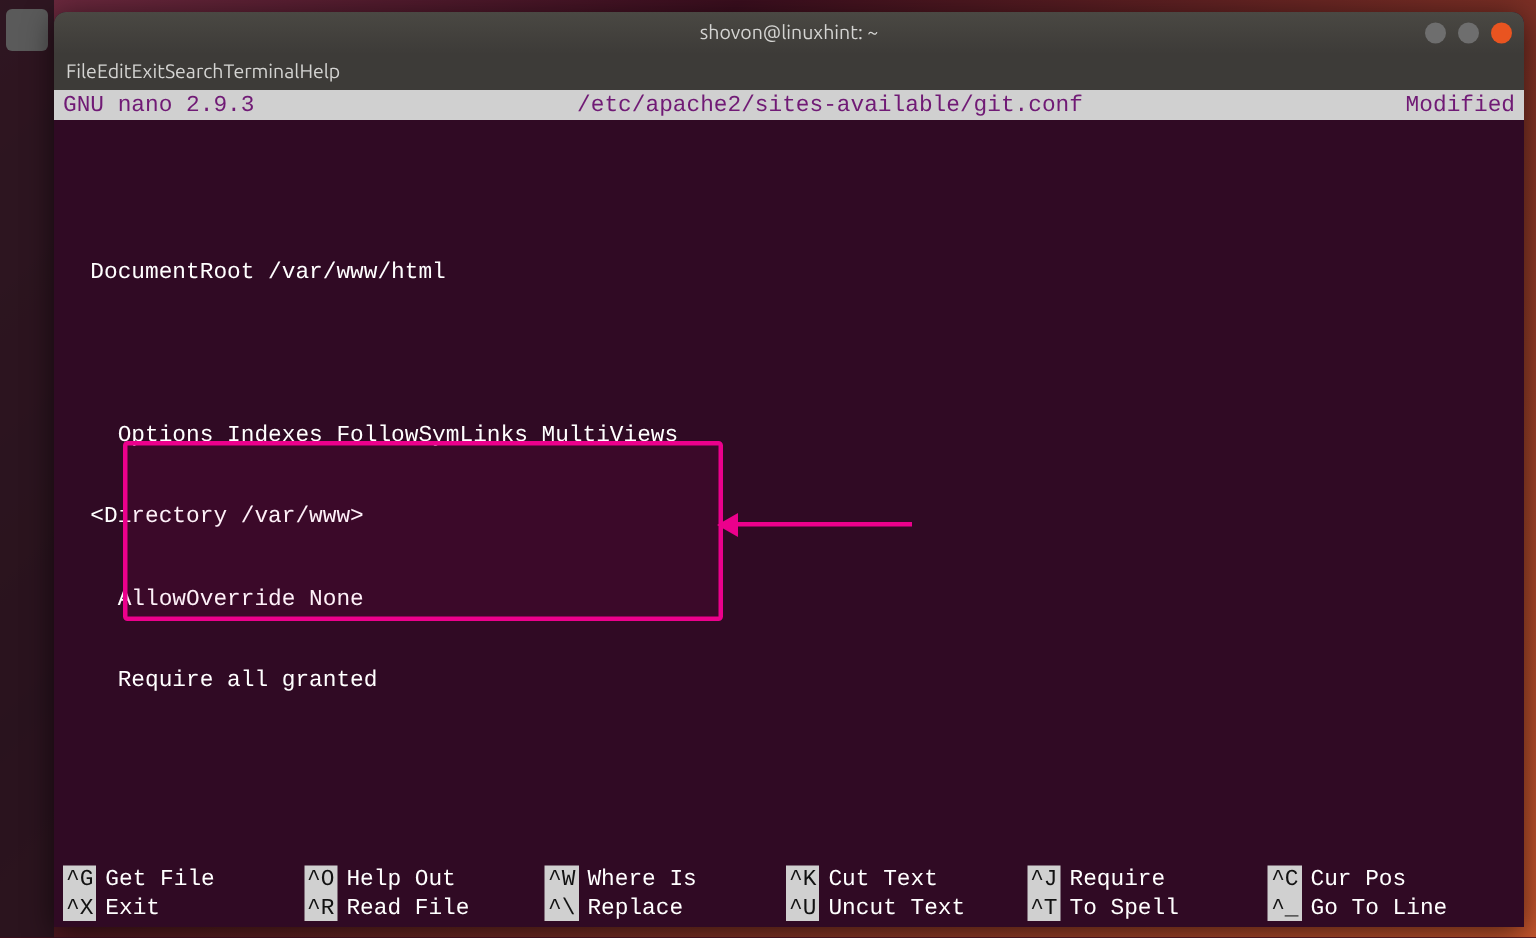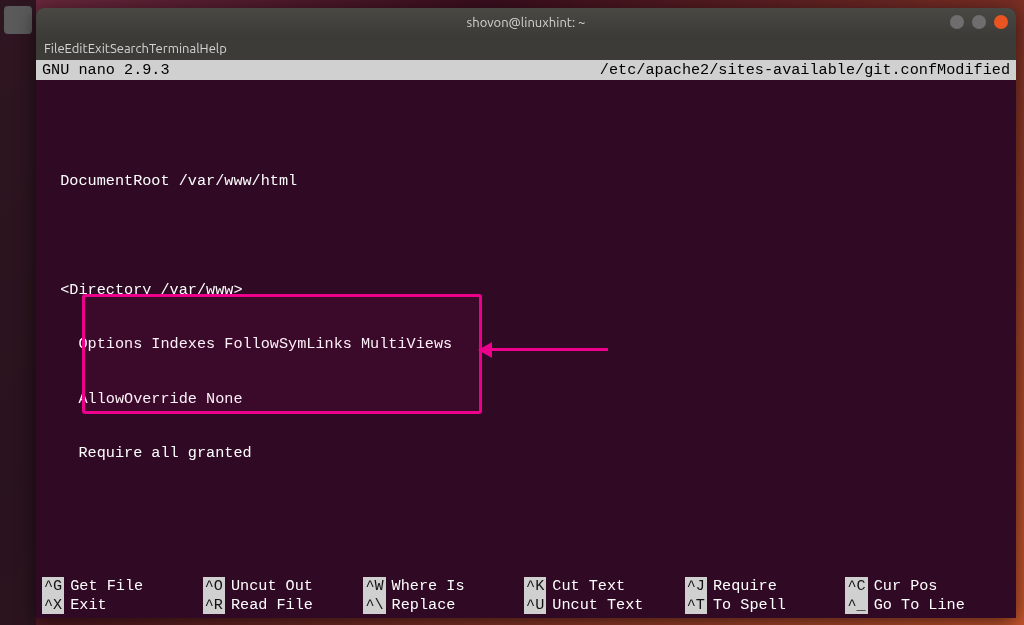--- a/index.html
+++ b/index.html
@@ -8,23 +8,23 @@
     .window { position: absolute; left: 36px; top: 8px; width: 980px; height: 610px; background: #300a24; border-radius: 8px 8px 0 0; box-shadow: 0 4px 20px rgba(0,0,0,0.6); overflow: hidden; }
     .titlebar { height: 28px; background: linear-gradient(#4a4843, #3d3b38); display: flex; align-items: center; padding: 0 8px; position: relative; }
     .title-text { color: #d4d4d2; font-size: 13px; font-family: 'Ubuntu', sans-serif; width: 100%; text-align: center; }
     .win-controls { position: absolute; right: 8px; display: flex; gap: 8px; }
     .win-btn { width: 14px; height: 14px; border-radius: 50%; display: inline-block; }
     .win-min { background: #6e6e6e; }
     .win-max { background: #6e6e6e; }
     .win-close { background: #e95420; }
     .menubar { height: 24px; background: #3d3b38; display: flex; align-items: center; padding: 0 8px; }
     .menubar span { color: #d4d4d2; font-size: 13px; font-family: 'Ubuntu', sans-serif; cursor: pointer; }
-    .nano-header { background: #d0d0d0; color: #000000; display: flex; padding: 1px 6px; font-size: 15.2px; font-family: 'Courier New', monospace; line-height: 18px; }
+    .nano-header { background: #d0d0d0; color: #701a75; display: flex; padding: 1px 6px; font-size: 15.2px; font-family: 'Courier New', monospace; line-height: 18px; }
     .nano-header .left { flex: 0 0 auto; }
-    .nano-header .center { flex: 1; text-align: right; }
+    .nano-header .center { flex: 1; text-align: center; }
     .nano-header .right { flex: 0 0 auto; }
     .editor-area { padding: 2px 6px; color: #ffffff; font-size: 15.2px; line-height: 18.1px; font-family: 'Courier New', monospace; white-space: pre; }
     .editor-area .line { min-height: 18.1px; }
     .highlight-box { position: absolute; border: 3px solid #ec008c; border-radius: 3px; background: rgba(236,0,140,0.06); left: 46px; top: 286px; width: 400px; height: 120px; pointer-events: none; }
     .arrow { position: absolute; left: 452px; top: 340px; width: 120px; height: 3px; background: #ec008c; }
     .arrow::before { content: ''; position: absolute; left: -10px; top: -6px; width: 0; height: 0; border-right: 14px solid #ec008c; border-top: 8px solid transparent; border-bottom: 8px solid transparent; }
     .nano-footer { position: absolute; bottom: 4px; left: 6px; right: 6px; color: #ffffff; font-size: 15.2px; font-family: 'Courier New', monospace; line-height: 18.5px; }
     .footer-row { display: flex; }
     .footer-item { flex: 0 0 16.6%; display: flex; gap: 6px; }
     .key { background: #d0d0d0; color: #121212; padding: 0 2px; font-weight: normal; }
@@ -61,22 +61,22 @@
   <div class="nano-header">
     <span class="left">  GNU nano 2.9.3</span>
     <span class="center">/etc/apache2/sites-available/git.conf</span>
     <span class="right">Modified  </span>
   </div>
 
   <div class="editor-area">
     <div class="line"></div>
     <div class="line">  DocumentRoot /var/www/html</div>
     <div class="line"></div>
+    <div class="line">    Options Indexes FollowSymLinks MultiViews</div>
     <div class="line">  &lt;Directory /var/www&gt;</div>
-    <div class="line">    Options Indexes FollowSymLinks MultiViews</div>
     <div class="line">    AllowOverride None</div>
     <div class="line">    Require all granted</div>
     <div class="line"></div>
     <div class="line"></div>
     
     
     
     
     
     
@@ -91,21 +91,21 @@
   <div class="arrow"></div>
 
   <div class="nano-footer">
     <div class="footer-row">
       <div class="footer-item">
           <span class="key">^G</span>
           <span>Get File</span>
         </div>
       <div class="footer-item">
           <span class="key">^O</span>
-          <span>Uncut Out</span>
+          <span>Help Out</span>
         </div>
       <div class="footer-item">
           <span class="key">^W</span>
           <span>Where Is</span>
         </div>
       <div class="footer-item">
           <span class="key">^K</span>
           <span>Cut Text</span>
         </div>
       <div class="footer-item">

